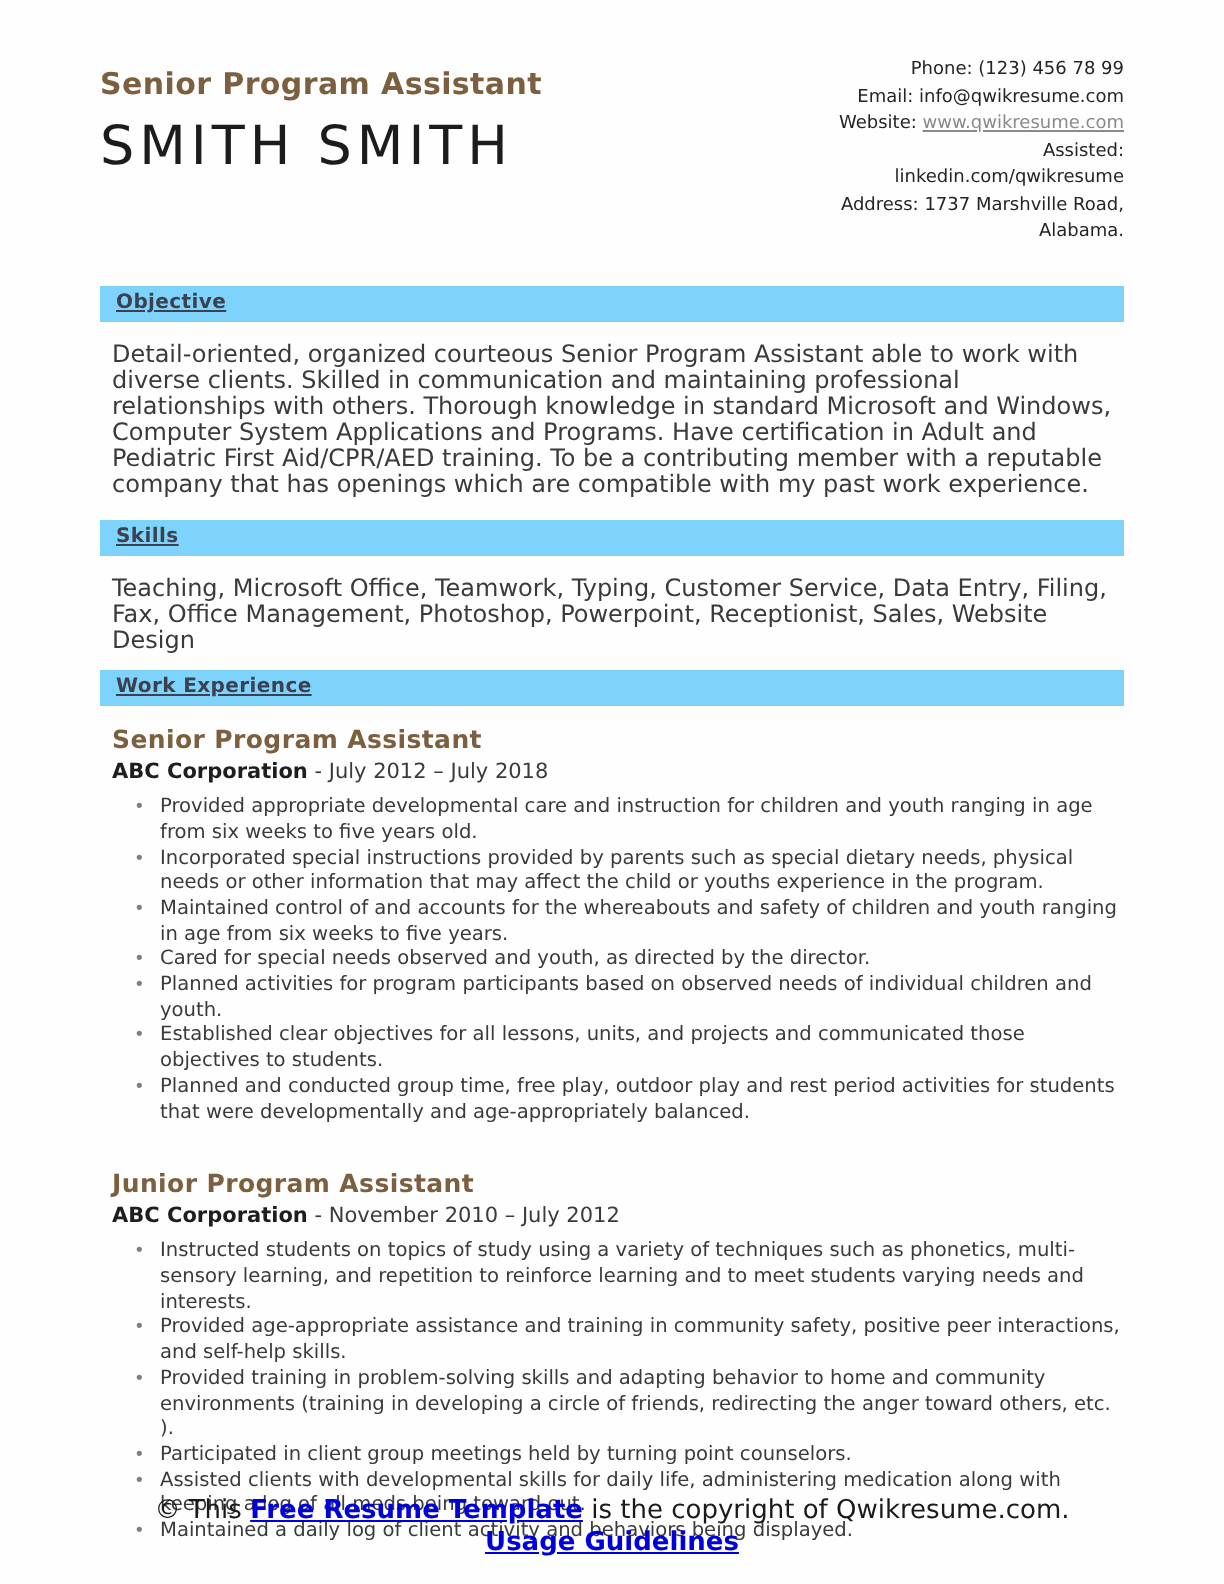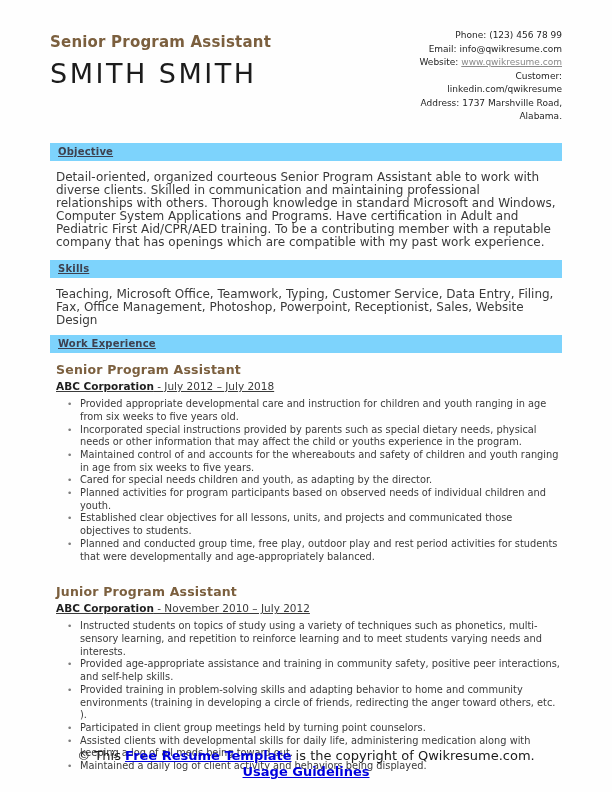--- a/index.html
+++ b/index.html
@@ -66,21 +66,21 @@
   }
   
   .job { margin-top: 9px; padding-left: 6px; }
   .job + .job { margin-top: 21px; }
   .job-title {
     font-size: 12.5px;
     font-weight: bold;
     color: #7b5f3e;
     letter-spacing: 0.2px;
   }
-  .company-line { font-size: 10.5px; margin-top: 3px; color: #3a3a3a; text-decoration: underline; }
+  .company-line { font-size: 10.5px; margin-top: 3px; color: #3a3a3a; }
   .company-name { font-weight: bold; color: #1e1e1e; }
   .job-bullets { list-style: none; margin-top: 6px; padding-left: 24px; }
   .job-bullets li {
     position: relative;
     font-size: 9.8px;
     line-height: 12.7px;
     color: #3a3a3a;
   }
   .job-bullets li::before {
     content: "\2022";
@@ -114,21 +114,21 @@
 
   <div class="header">
     <div class="header-left">
       <div class="header-job-title">Senior Program Assistant</div>
       <div class="candidate-name">SMITH SMITH</div>
     </div>
     <div class="contact">
       <div>Phone: (123) 456 78 99</div>
       <div>Email: info@qwikresume.com</div>
       <div><span>Website: </span><a href="#">www.qwikresume.com</a></div>
-      <div>Customer:</div>
+      <div>Assisted:</div>
       <div>linkedin.com/qwikresume</div>
       <div>Address: 1737 Marshville Road,</div>
       <div>Alabama.</div>
     </div>
   </div>
 
   <div class="section-bar bar-objective">Objective</div>
   <p class="body-text">Detail-oriented, organized courteous Senior Program Assistant able to work with diverse clients. Skilled in communication and maintaining professional relationships with others. Thorough knowledge in standard Microsoft and Windows, Computer System Applications and Programs. Have certification in Adult and Pediatric First Aid/CPR/AED training. To be a contributing member with a reputable company that has openings which are compatible with my past work experience.</p>
 
   <div class="section-bar bar-skills">Skills</div>
@@ -136,21 +136,21 @@
 
   <div class="section-bar bar-work">Work Experience</div>
 
   <div class="job">
     <div class="job-title">Senior Program Assistant</div>
     <div class="company-line"><span class="company-name">ABC Corporation</span><span> - July 2012 – July 2018</span></div>
     <ul class="job-bullets">
       <li>Provided appropriate developmental care and instruction for children and youth ranging in age from six weeks to five years old.</li>
       <li>Incorporated special instructions provided by parents such as special dietary needs, physical needs or other information that may affect the child or youths experience in the program.</li>
       <li>Maintained control of and accounts for the whereabouts and safety of children and youth ranging in age from six weeks to five years.</li>
-      <li>Cared for special needs children and youth, as adapting by the director.</li>
+      <li>Cared for special needs observed and youth, as directed by the director.</li>
       <li>Planned activities for program participants based on observed needs of individual children and youth.</li>
       <li>Established clear objectives for all lessons, units, and projects and communicated those objectives to students.</li>
       <li>Planned and conducted group time, free play, outdoor play and rest period activities for students that were developmentally and age-appropriately balanced.</li>
     </ul>
   </div>
 
   <div class="job">
     <div class="job-title">Junior Program Assistant</div>
     <div class="company-line"><span class="company-name">ABC Corporation</span><span> - November 2010 – July 2012</span></div>
     <ul class="job-bullets">

